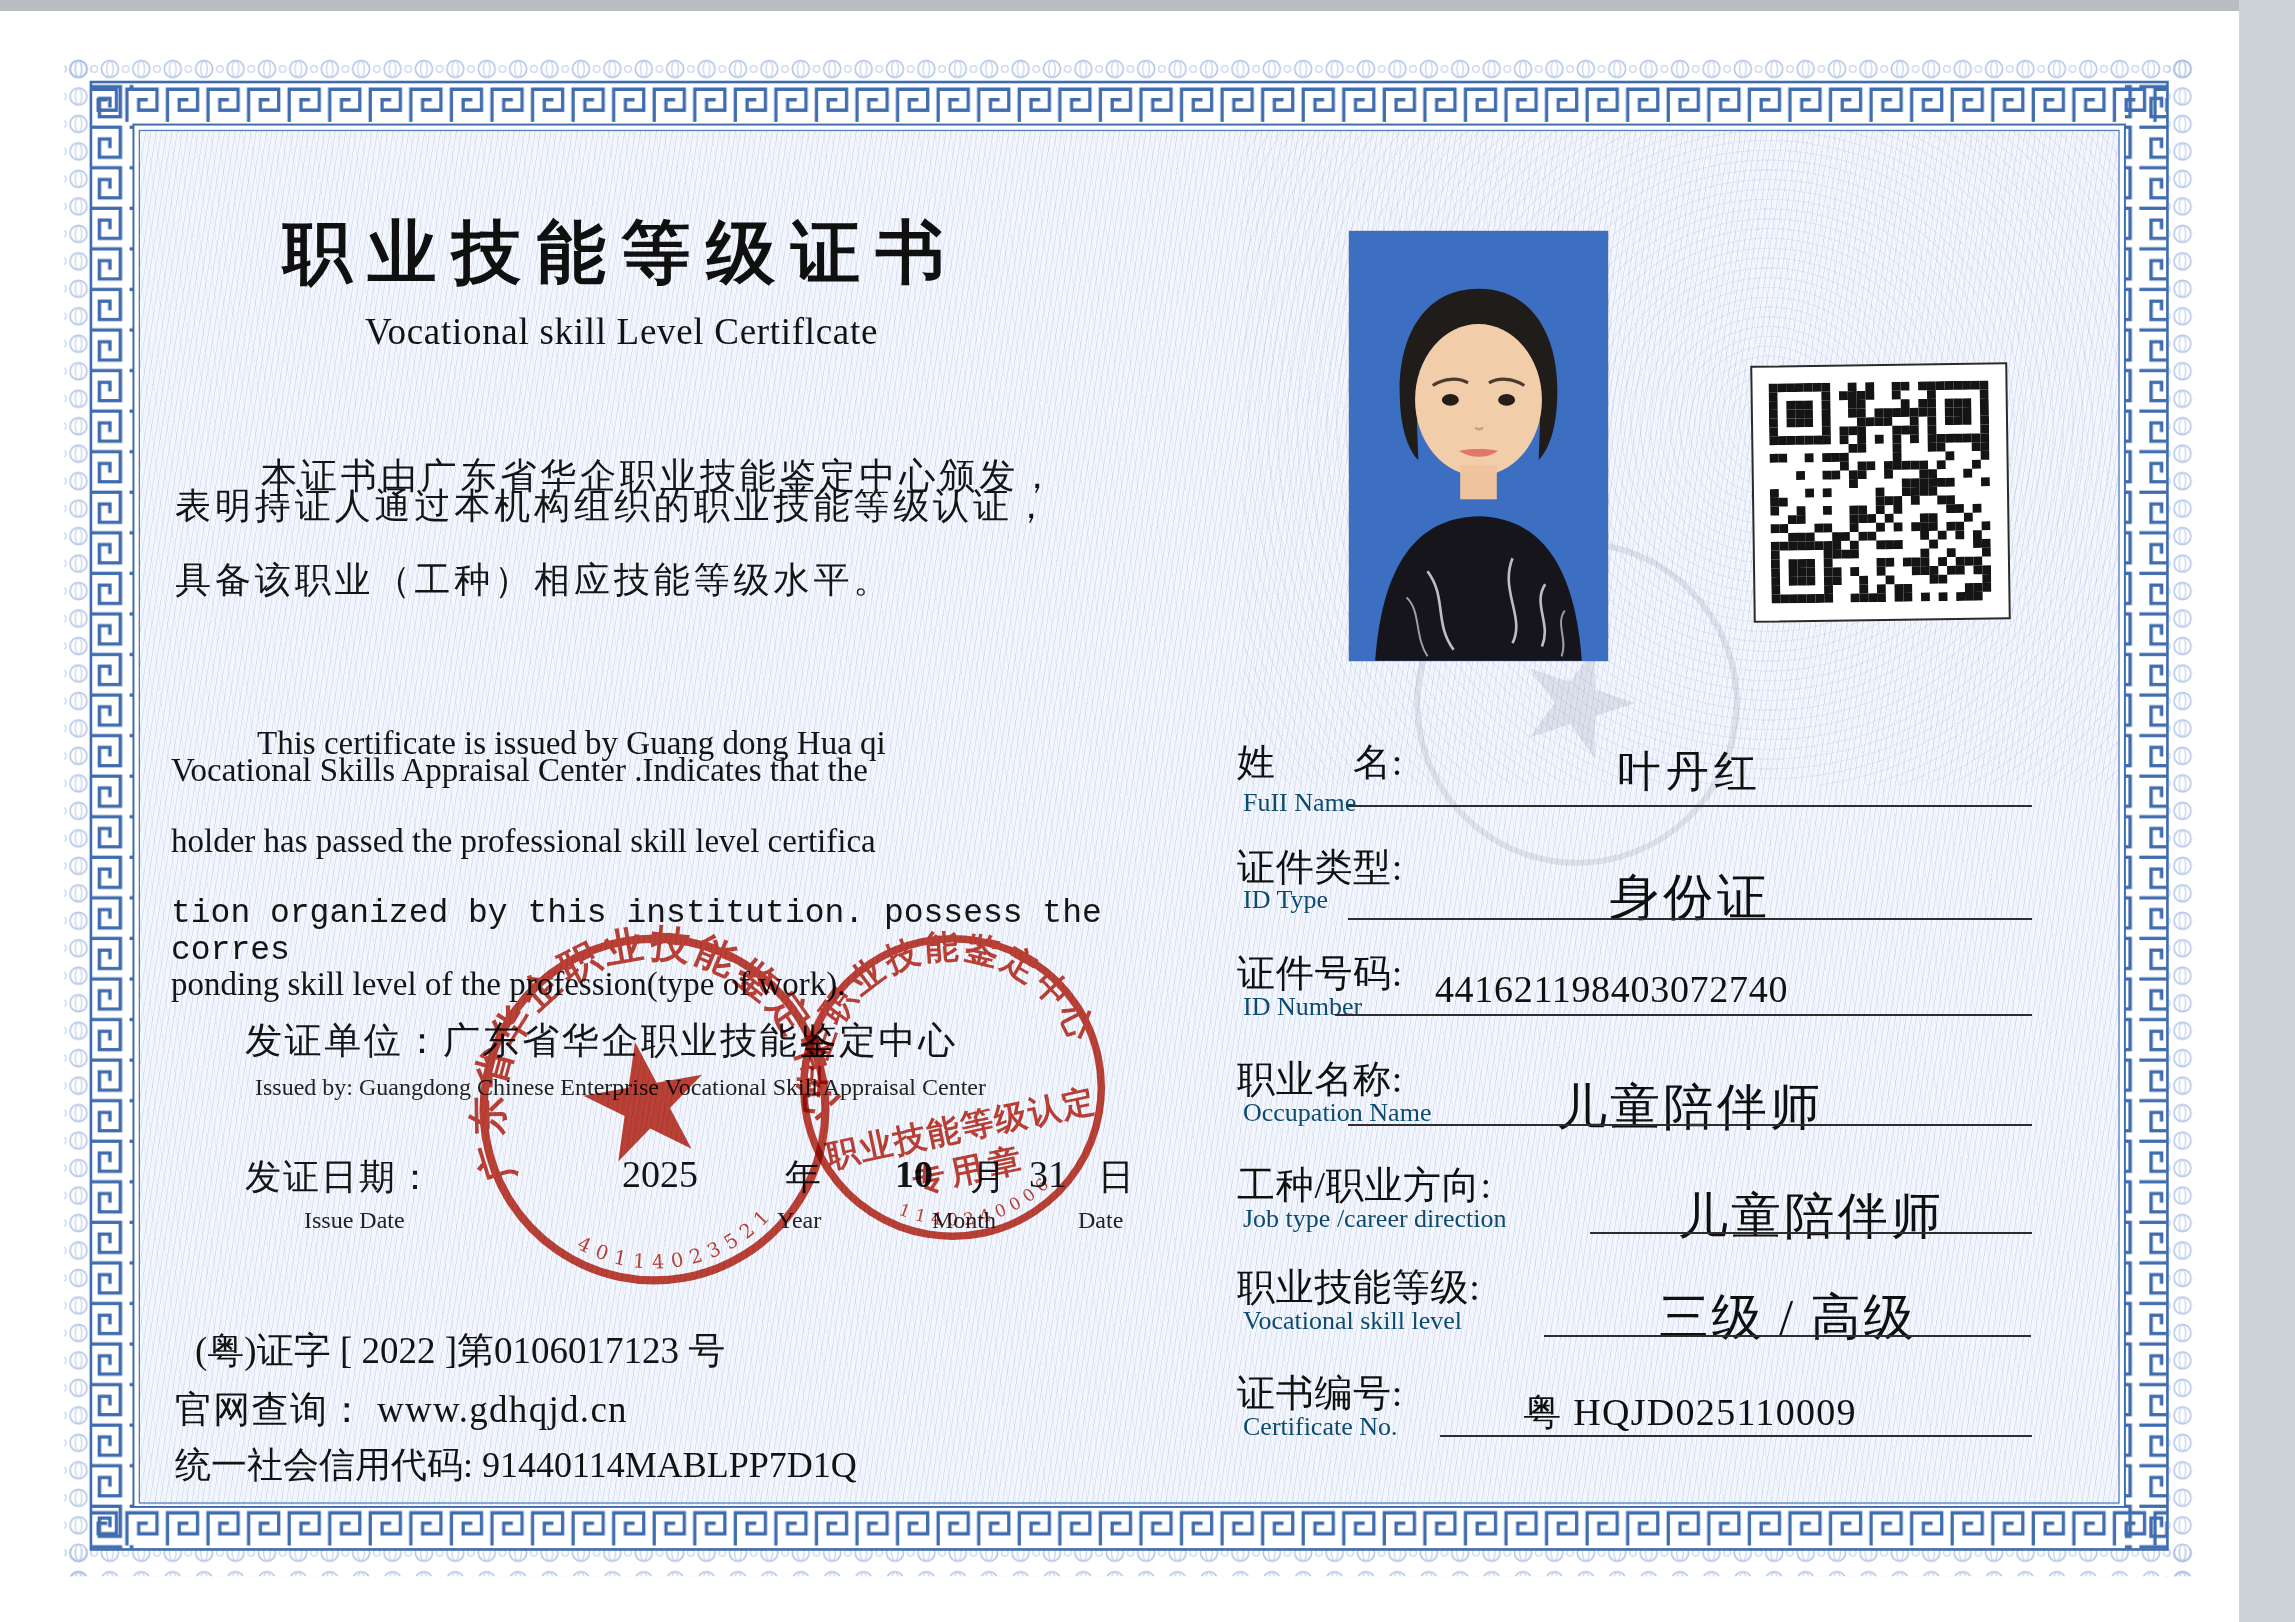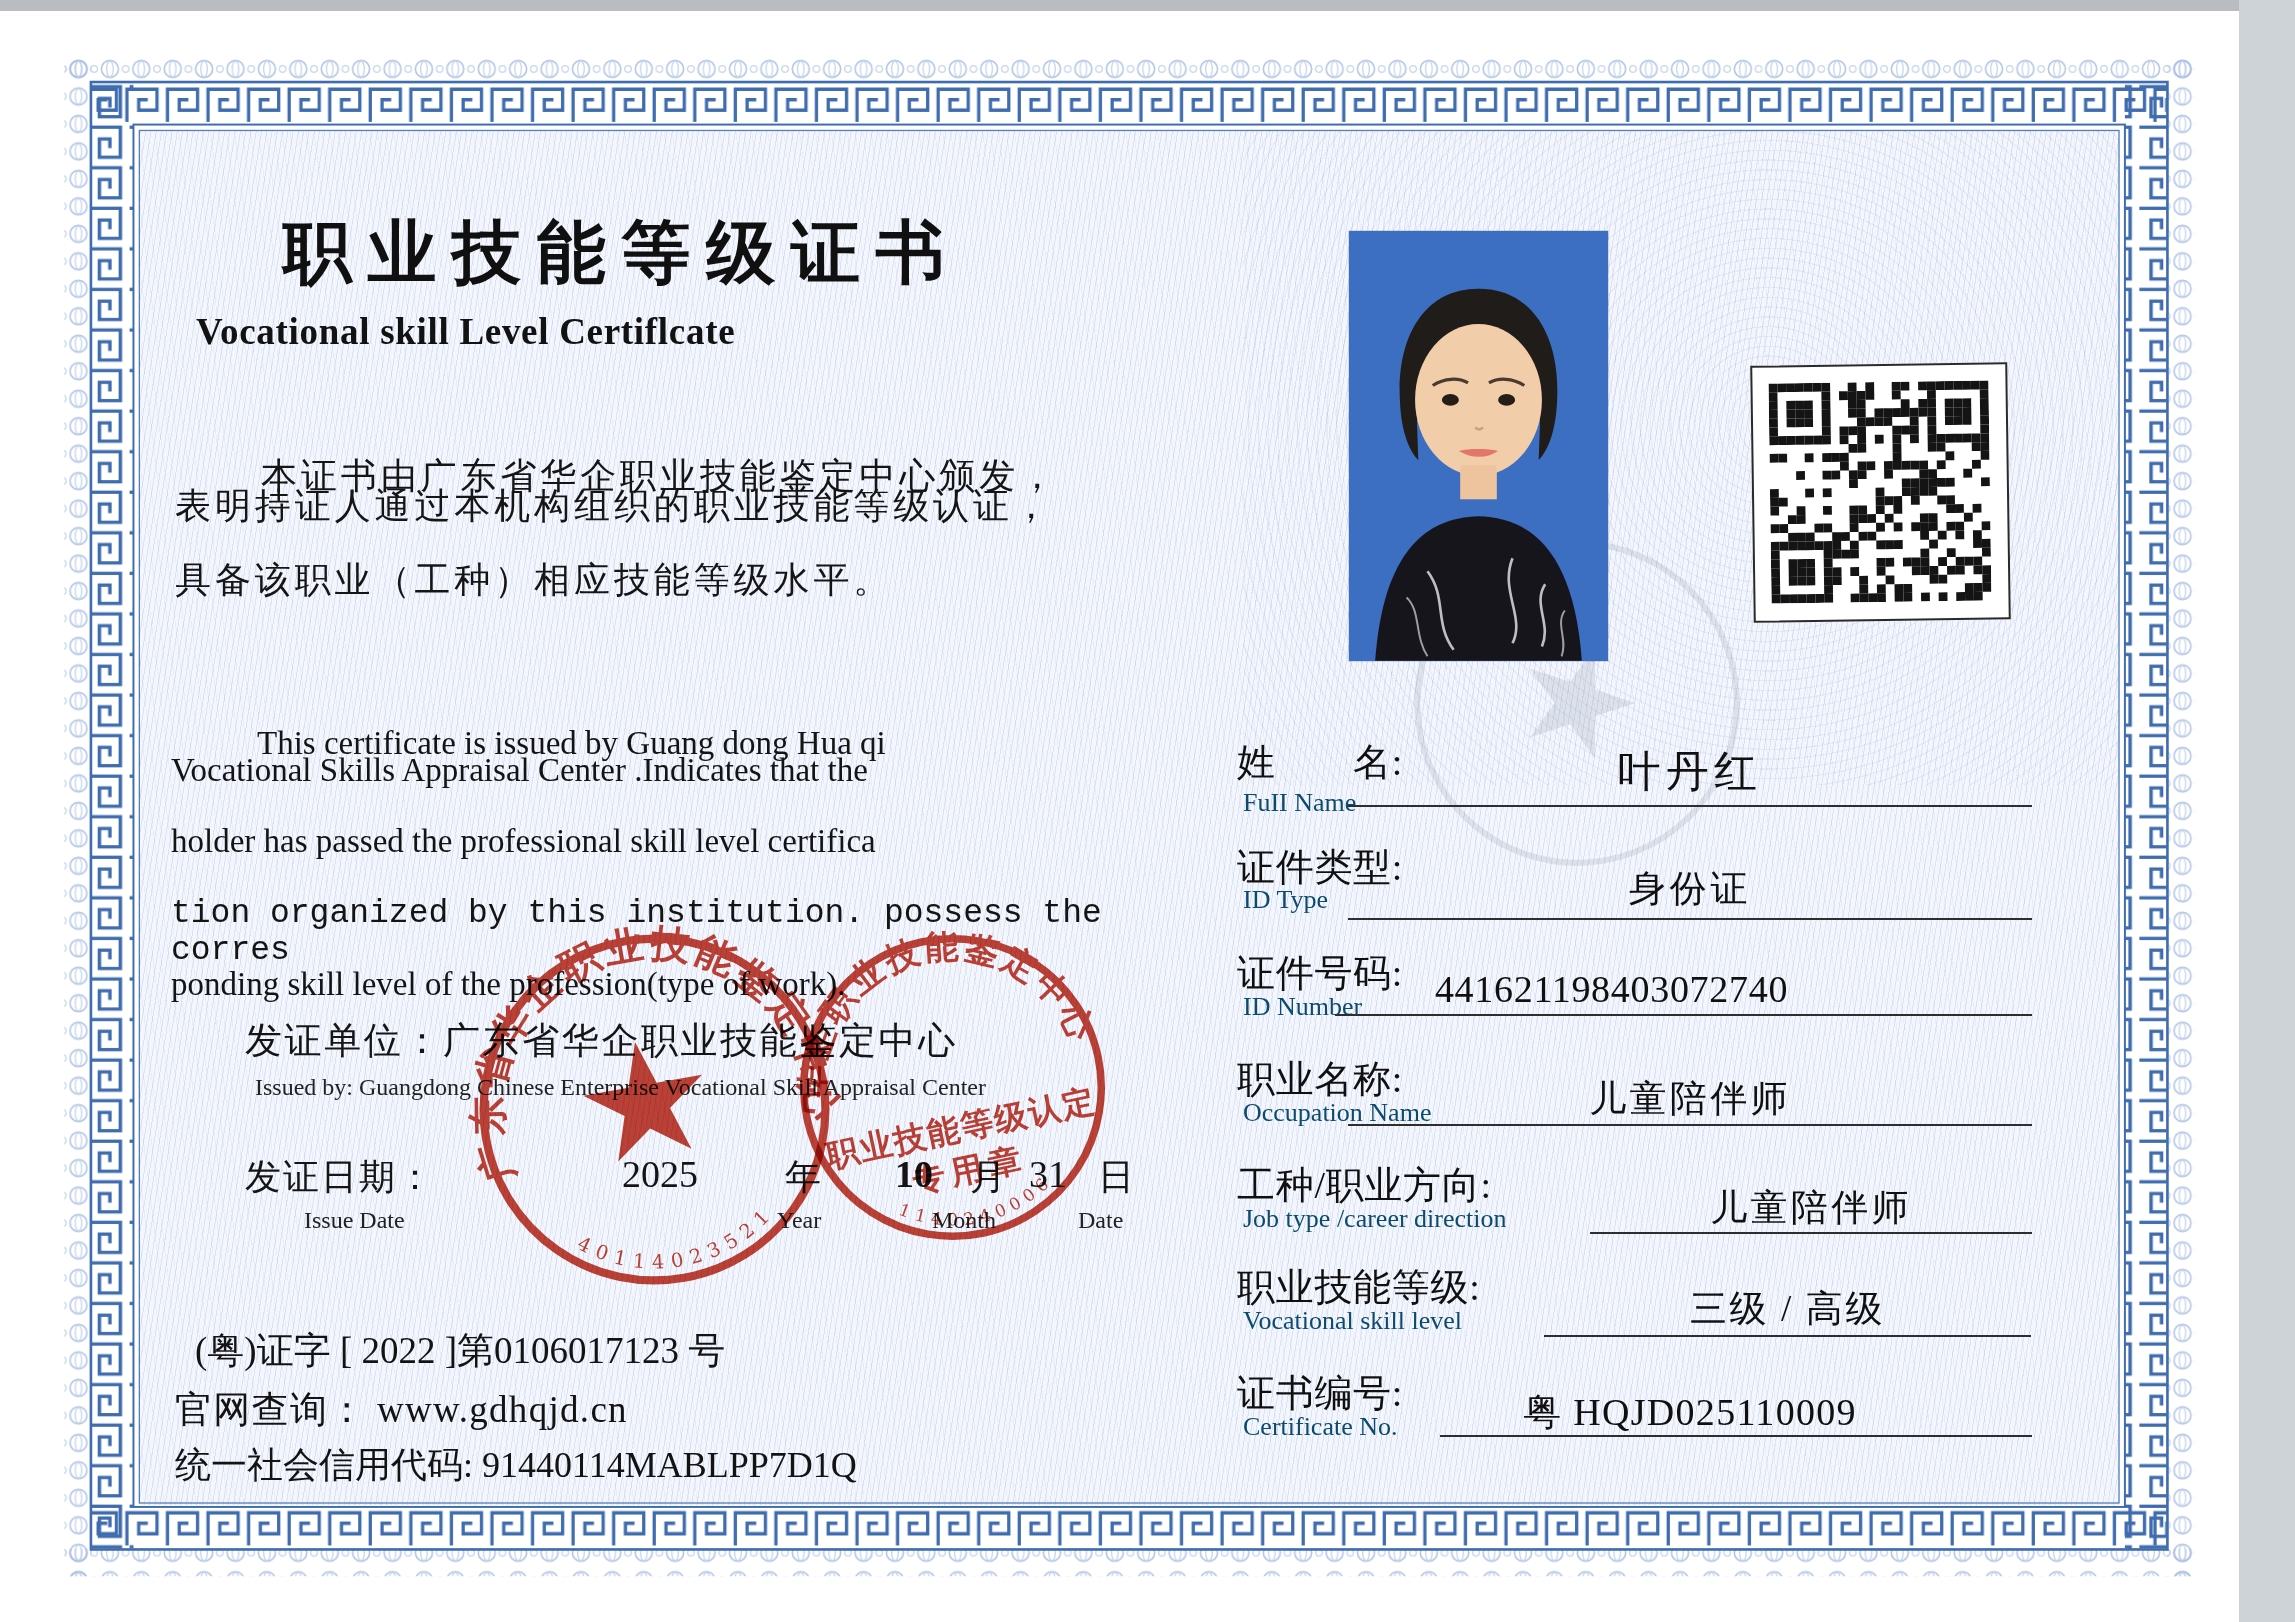--- a/index.html
+++ b/index.html
@@ -19,34 +19,34 @@
     background-image:
       repeating-linear-gradient(99deg, rgba(96,126,196,0.16) 0px, rgba(96,126,196,0.16) 1px, transparent 1px, transparent 5.2px),
       repeating-linear-gradient(83deg, rgba(96,126,196,0.08) 0px, rgba(96,126,196,0.08) 0.9px, transparent 0.9px, transparent 7.9px);
   }
   .guilloche-waves{
     left:1243px;top:131px;width:876px;height:654px;
     background-image:repeating-radial-gradient(circle at 60% 45%, rgba(110,135,200,0.10) 0px, rgba(110,135,200,0.10) 1.3px, transparent 1.3px, transparent 9.8px);
   }
   
   .title-cn{left:196px;top:207px;width:851px;text-align:center;font-size:69px;font-weight:bold;letter-spacing:15.7px;color:#101010;}
-  .title-en{left:196px;top:310px;width:851px;font-size:37px;font-weight:bold;letter-spacing:0.7px;color:#121212;}
+  .title-en{left:196px;top:310px;width:851px;text-align:center;font-size:37px;font-weight:normal;letter-spacing:0.7px;color:#121212;}
   .cnline{left:175px;width:962px;font-size:36px;color:#151515;letter-spacing:3.9px;}
   .enline{left:171px;width:968px;font-size:33px;color:#141414;}
   .indent{padding-left:86px;margin-top:44px;}
   .issued-cn{left:245px;top:1016px;font-size:37px;letter-spacing:2.6px;color:#151515;}
   .issued-en{left:255px;top:1074px;font-size:24px;color:#222;}
   .date-cn{font-size:36px;letter-spacing:2px;color:#151515;}
   .date-num{font-size:38px;color:#141414;}
   .date-sub{font-size:24px;color:#222;}
   .regline{color:#131313;}
   
   .flabel-cn{left:1237px;font-size:38px;letter-spacing:0.7px;color:#101010;}
   .flabel-en{left:1243px;font-size:26px;color:#0c4a6e;}
-  .fvalue{text-align:center;font-size:37px;color:#101010;letter-spacing:1.3px;}
+  .fvalue{text-align:center;font-size:50px;color:#101010;letter-spacing:1.3px;}
   .fline{height:2px;background:#2e2e2e;}
   
   .photo-frame{left:1349px;top:231px;width:259px;height:430px;background:#3c6ec2;box-shadow:0 0 0 0.7px rgba(60,80,120,.25);}
   .qr-frame{left:1752px;top:364px;width:220px;height:220px;background:#ffffff;border:2px solid #2a2a2a;padding:16.4px;transform:rotate(-0.8deg);}
   .ghost-stamp{left:1394px;top:520px;width:366px;height:366px;opacity:0.20;}
   
   .stamp{mix-blend-mode:multiply;opacity:0.93;}
   .stamp-left{left:466px;top:921px;width:377px;height:377px;}
   .stamp-right{left:790px;top:925px;width:325px;height:325px;}
 </style>

